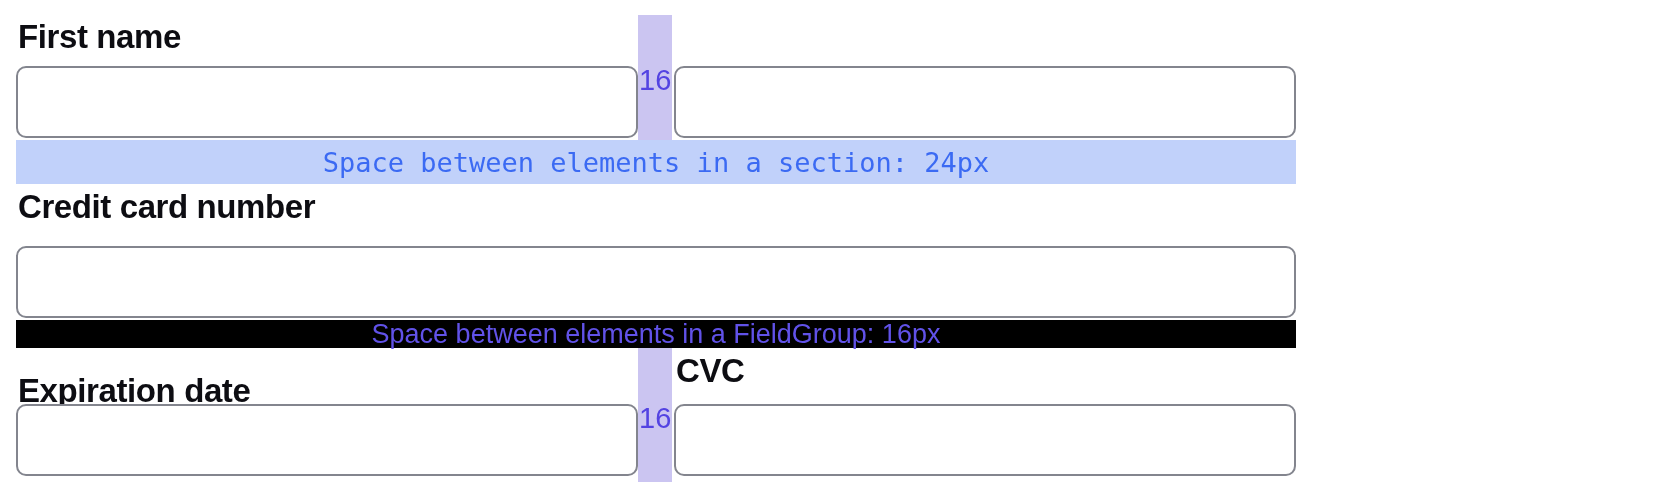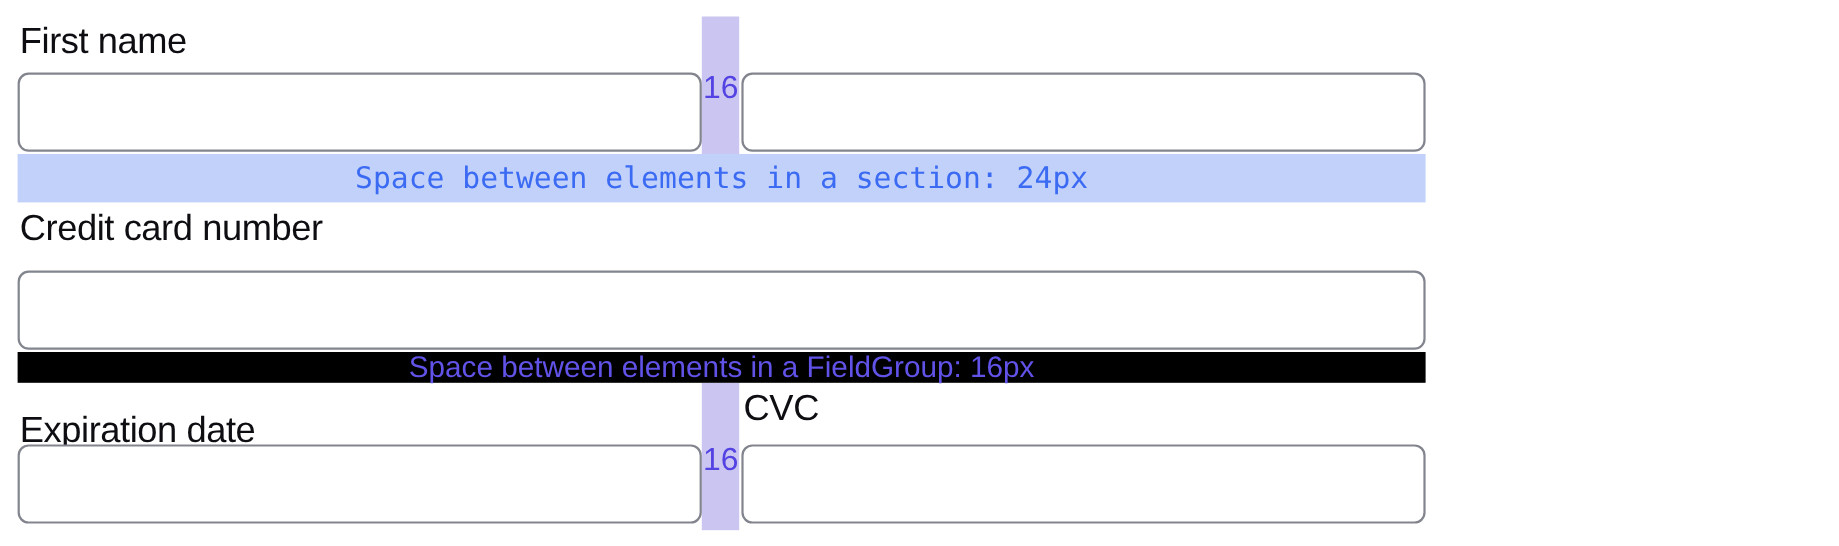--- a/index.html
+++ b/index.html
@@ -17,21 +17,21 @@
     left:638px; width:34px;
     background:#cbc5f1;
   }
   .vband-top    { top:15px;  height:125px; }
   .vband-bottom { top:348px; height:134px; }
 
   
   .field-label {
     position:absolute;
     font-size:33px;
-    font-weight:400;
+    font-weight:700;
     letter-spacing:-0.4px;
     color:#0d0d12;
     white-space:nowrap;
     line-height:34px;
   }
   .lbl-first  { left:18px;  top:20px; }
   .lbl-last   { left:676px; top:20px; }
   .lbl-credit { left:18px;  top:190px; }
   .lbl-exp    { left:18px;  top:374px; }
   .lbl-cvc    { left:676px; top:354px; }

